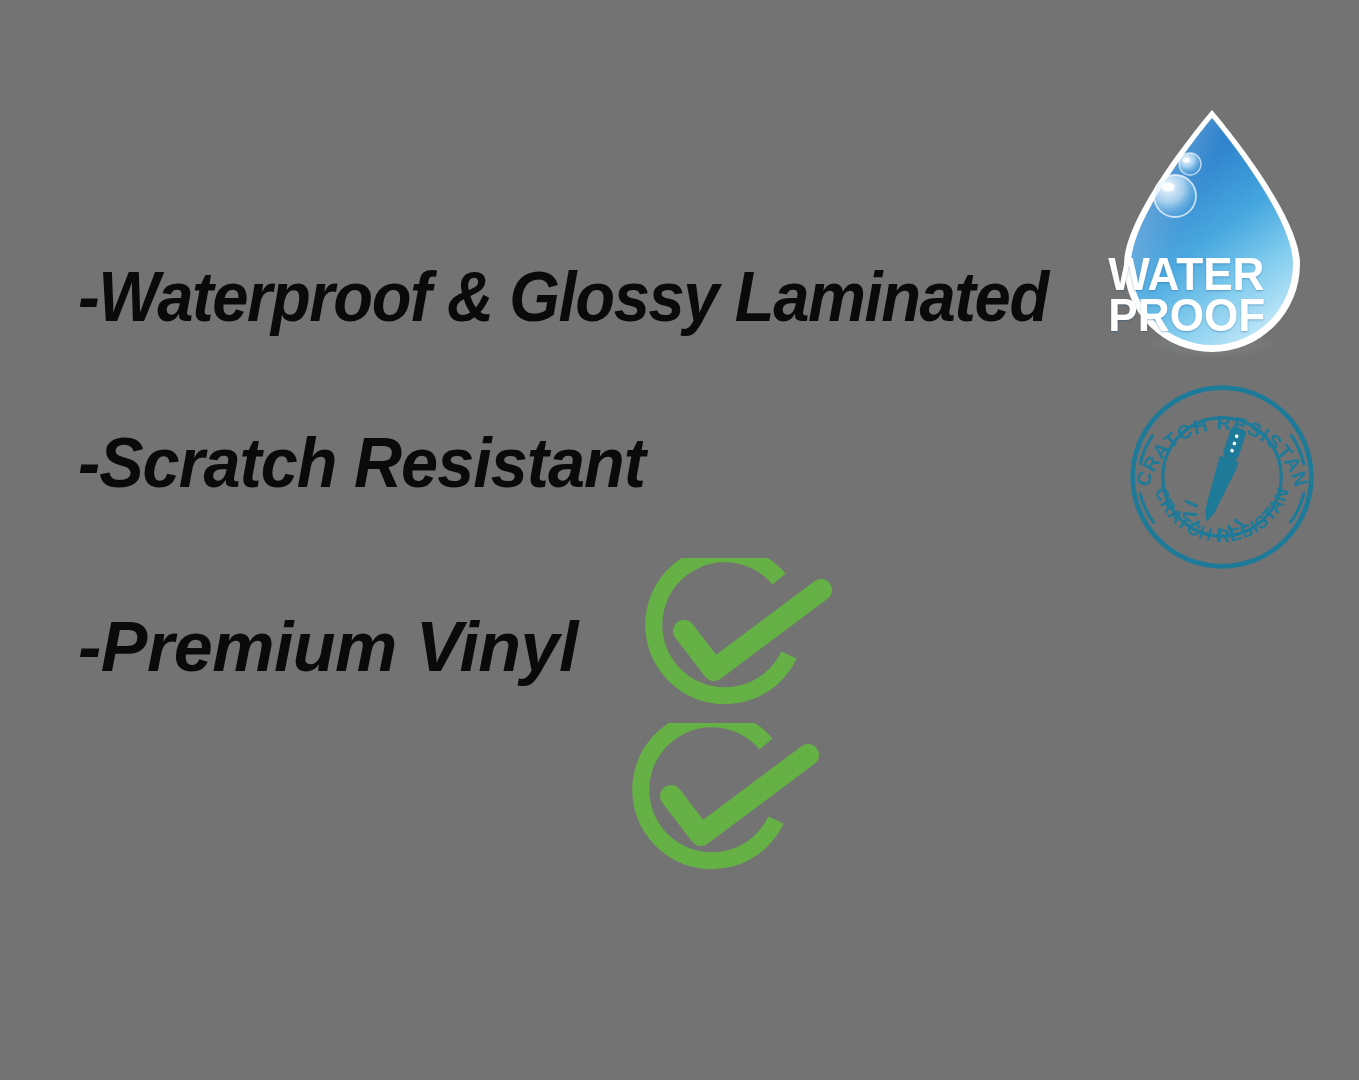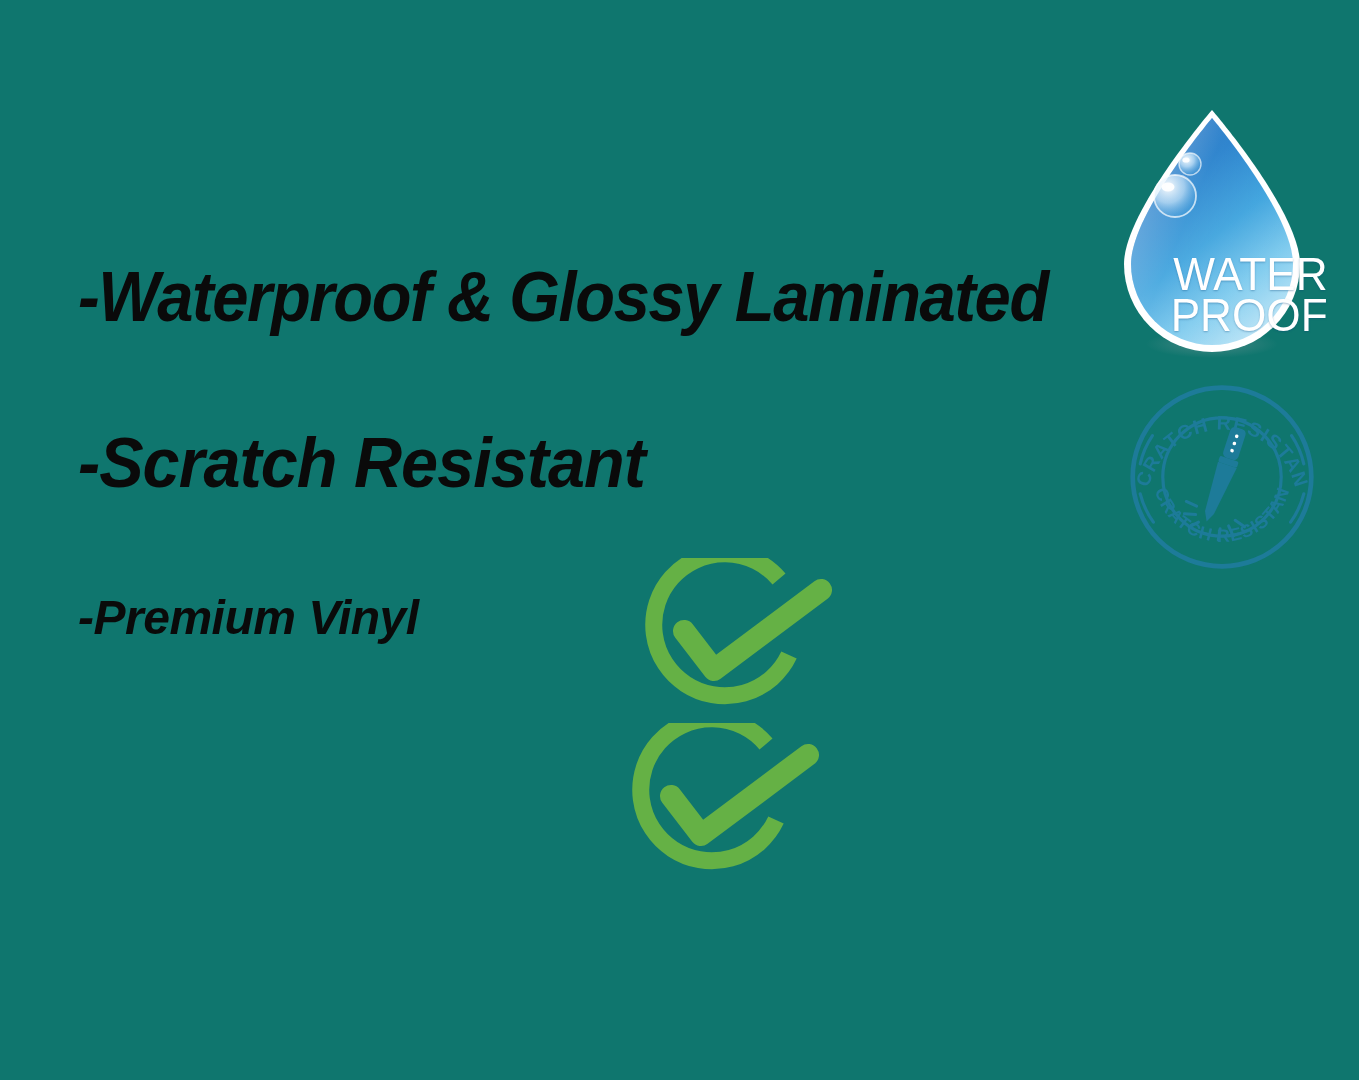--- a/index.html
+++ b/index.html
@@ -7,21 +7,21 @@
     padding: 0;
     background: #ffffff;
   }
   body {
     font-family: "Liberation Sans", sans-serif;
   }
   #canvas {
     position: relative;
     width: 1359px;
     height: 1080px;
-    background: #0f766e;
+    background: #737373;
     overflow: hidden;
   }
 
   
   .feature-list {
     position: absolute;
     left: 0;
     top: 0;
     width: 1100px;
     height: 1080px;
@@ -31,41 +31,41 @@
     left: 78px;
     white-space: nowrap;
     color: #0a0a0a;
     font-family: "Liberation Sans", sans-serif;
     font-weight: bold;
     font-style: italic;
     line-height: 1;
   }
   .feature-line.f0 { top: 262px; font-size: 70px; letter-spacing: -1.5px; transform: scaleX(0.93); transform-origin: left center; }
   .feature-line.f1 { top: 428px; font-size: 70px; letter-spacing: -1.0px; transform: scaleX(0.95); transform-origin: left center; }
-  .feature-line.f2 { top: 594px; font-size: 48px; letter-spacing: -0.5px; transform: scaleX(1.0); transform-origin: left center; }
+  .feature-line.f2 { top: 612px; font-size: 70px; letter-spacing: -0.5px; transform: scaleX(1.0); transform-origin: left center; }
   .feature-line.f3 { top: 757px; font-size: 70px; letter-spacing: -0.5px; transform: scaleX(1.0); transform-origin: left center; }
 
   
   .droplet-badge {
     position: absolute;
     left: 1104px;
     top: 104px;
     width: 216px;
     height: 258px;
   }
   .droplet-badge svg { display: block; width: 100%; height: 100%; }
   .droplet-text {
     position: absolute;
-    left: 12px;
+    left: 0;
     top: 150px;
     width: 216px;
-    text-align: right;
+    text-align: left;
     color: #ffffff;
     font-family: "Liberation Sans", sans-serif;
-    font-weight: normal;
+    font-weight: bold;
     font-size: 46px;
     line-height: 0.90;
     letter-spacing: 0px;
     text-shadow: 0 1px 2px rgba(10,70,120,0.35);
     pointer-events: none;
   }
   .droplet-text span { display: block; transform: scaleX(0.96); }
 
   
   .scratch-badge {

